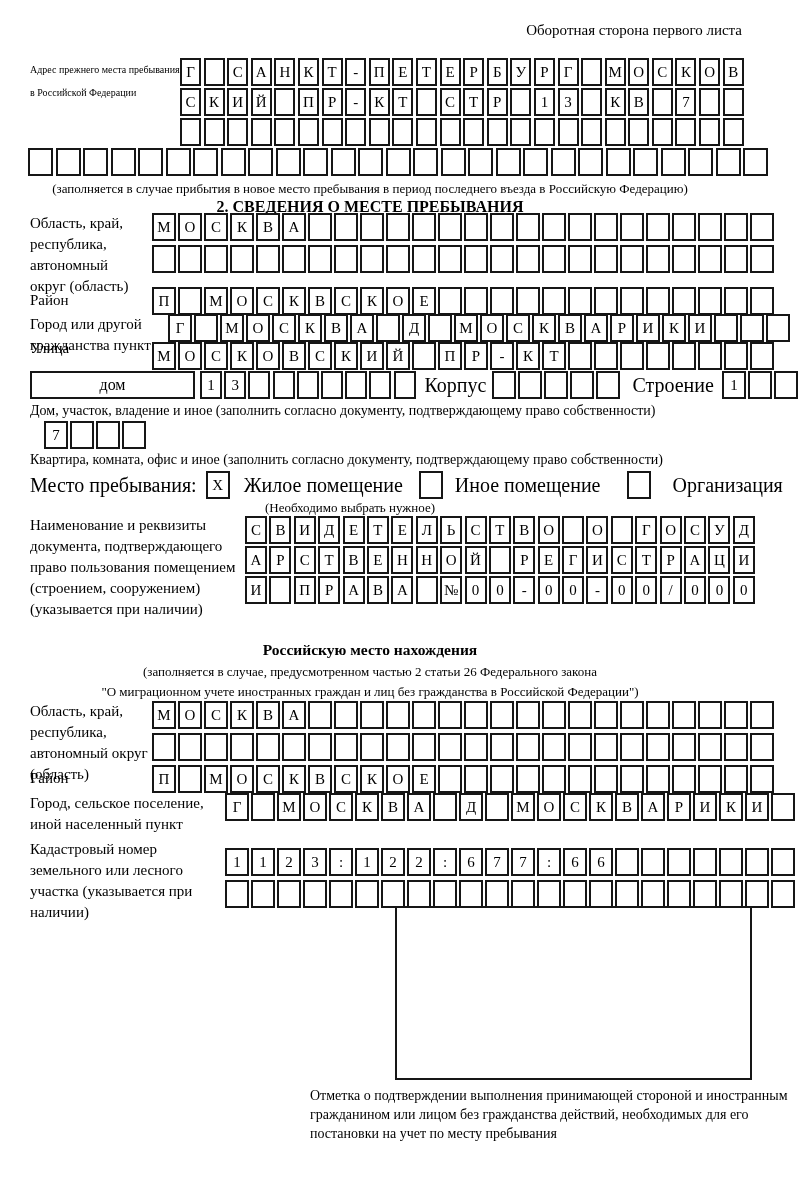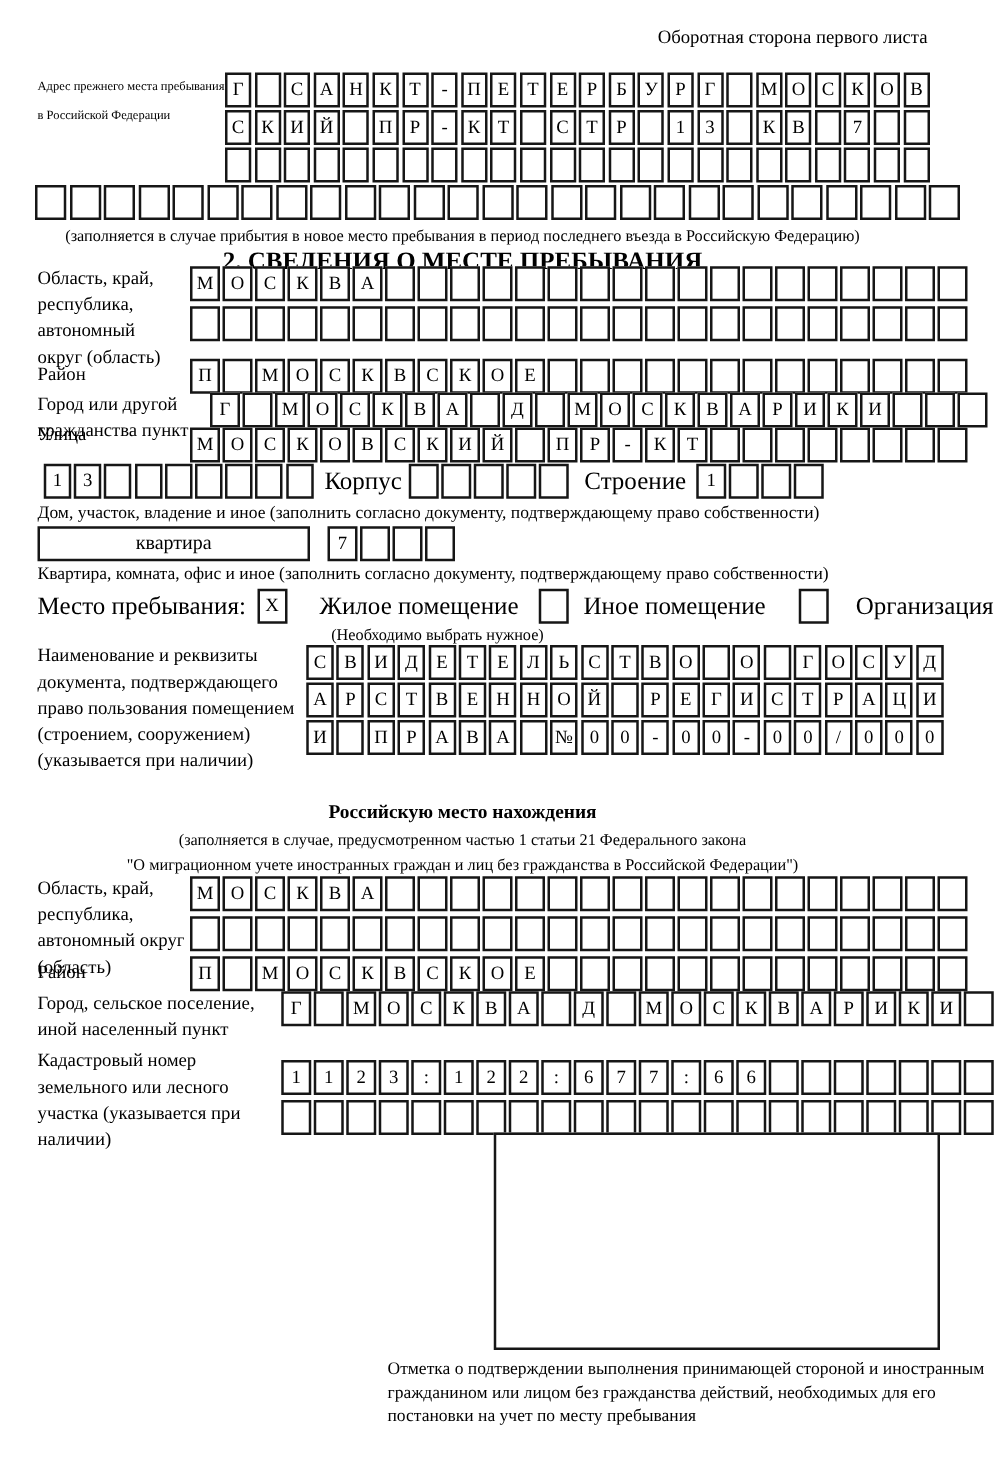--- a/index.html
+++ b/index.html
@@ -3,21 +3,21 @@
 <meta charset="utf-8">
 <style>
   html,body{margin:0;padding:0}
   body{width:800px;height:1180px;background:#fff;color:#000;
        font-family:"Liberation Serif","DejaVu Serif",serif;position:relative;overflow:hidden}
   .abs{position:absolute}
   .lbl{font-size:10px;line-height:23px}
   .lbl.sm{font-size:15px;line-height:21px}
   .note{font-size:13px;line-height:18px}
   .center{text-align:center;width:740px;left:0}
-  .title{font-weight:bold;font-size:20px}
+  .title{font-weight:bold;font-size:16px}
   .boxcol{display:flex;flex-direction:column}
   .boxrow{display:flex;gap:var(--g,2px)}
   .cb{box-sizing:border-box;flex:none;width:var(--w,24px);height:28px;border:2px solid #161616;
       background:#fff;text-align:center;font-size:15px;line-height:24px;font-family:inherit}
   .labelbox{box-sizing:border-box;display:inline-block;border:2px solid #161616;height:28px;
       line-height:24px;text-align:center;font-size:16px;flex:none}
   .inline-lbl{font-size:20px;line-height:28px;flex:none}
   .flexline{display:flex;align-items:flex-start}
   .stamp{box-sizing:border-box;border:2px solid #161616;background:#fff}
 </style>
@@ -274,20 +274,21 @@
     <span class="cb">&nbsp;</span>
     <span class="cb">&nbsp;</span>
     <span class="cb">&nbsp;</span>
     <span class="cb">&nbsp;</span>
     <span class="cb">&nbsp;</span>
     <span class="cb">&nbsp;</span>
     <span class="cb">&nbsp;</span>
   </div>
 
 <div class="abs flexline" style="left:30px;top:371px">
+  <span class="labelbox" style="width:165px">дом</span>
   <span class="boxrow" style="--w:22px;--g:2.2px;margin-left:5px">
       <span class="cb">1</span>
       <span class="cb">3</span>
       <span class="cb">&nbsp;</span>
       <span class="cb">&nbsp;</span>
       <span class="cb">&nbsp;</span>
       <span class="cb">&nbsp;</span>
       <span class="cb">&nbsp;</span>
       <span class="cb">&nbsp;</span>
       <span class="cb">&nbsp;</span>
@@ -304,36 +305,35 @@
   <span class="boxrow" style="--w:24px;--g:2px">
       <span class="cb">1</span>
       <span class="cb">&nbsp;</span>
       <span class="cb">&nbsp;</span>
       <span class="cb">&nbsp;</span>
     </span>
 </div>
 <div class="abs" style="left:30px;top:403px;font-size:14px">Дом, участок, владение и иное (заполнить согласно документу, подтверждающему право собственности)</div>
 
 <div class="abs flexline" style="left:30px;top:421px">
-  <span class="labelbox" style="width:218px">квартира</span>
   <span class="boxrow" style="--w:24px;--g:2px;margin-left:14px">
       <span class="cb">7</span>
       <span class="cb">&nbsp;</span>
       <span class="cb">&nbsp;</span>
       <span class="cb">&nbsp;</span>
     </span>
 </div>
 <div class="abs" style="left:30px;top:452px;font-size:14px">Квартира, комната, офис и иное (заполнить согласно документу, подтверждающему право собственности)</div>
 
 <div class="abs flexline" style="left:30px;top:471px">
   <span class="inline-lbl">Место пребывания:</span>
   <span class="boxrow" style="--w:24px;margin-left:9px">
       <span class="cb">X</span>
     </span>
-  <span class="inline-lbl" style="margin-left:26px">Жилое помещение</span>
+  <span class="inline-lbl" style="margin-left:14px">Жилое помещение</span>
   <span class="boxrow" style="--w:24px;margin-left:16px">
       <span class="cb">&nbsp;</span>
     </span>
   <span class="inline-lbl" style="margin-left:12px">Иное помещение</span>
   <span class="boxrow" style="--w:24px;margin-left:26px">
       <span class="cb">&nbsp;</span>
     </span>
   <span class="inline-lbl" style="margin-left:22px">Организация</span>
 </div>
 <div class="abs note" style="left:150px;top:499px;width:400px;text-align:center">(Необходимо выбрать нужное)</div>
@@ -405,21 +405,21 @@
       <span class="cb">0</span>
       <span class="cb">0</span>
       <span class="cb">/</span>
       <span class="cb">0</span>
       <span class="cb">0</span>
       <span class="cb">0</span>
     </div>
 </div>
 
 <div class="abs title center" style="top:641px;font-size:15.5px">Российскую место нахождения</div>
-<div class="abs note center" style="top:663px">(заполняется в случае, предусмотренном частью 1 статьи 21 Федерального закона</div>
+<div class="abs note center" style="top:663px">(заполняется в случае, предусмотренном частью 2 статьи 26 Федерального закона</div>
 <div class="abs note center" style="top:683px">"О миграционном учете иностранных граждан и лиц без гражданства в Российской Федерации")</div>
 
 <div class="abs lbl sm" style="left:30px;top:701px;width:140px">Область, край, республика, автономный округ (область)</div>
 <div class="abs boxcol" style="left:152px;top:701px;gap:4px">
   <div class="boxrow" style="--w:24px;--g:2px">
       <span class="cb">М</span>
       <span class="cb">О</span>
       <span class="cb">С</span>
       <span class="cb">К</span>
       <span class="cb">В</span>

